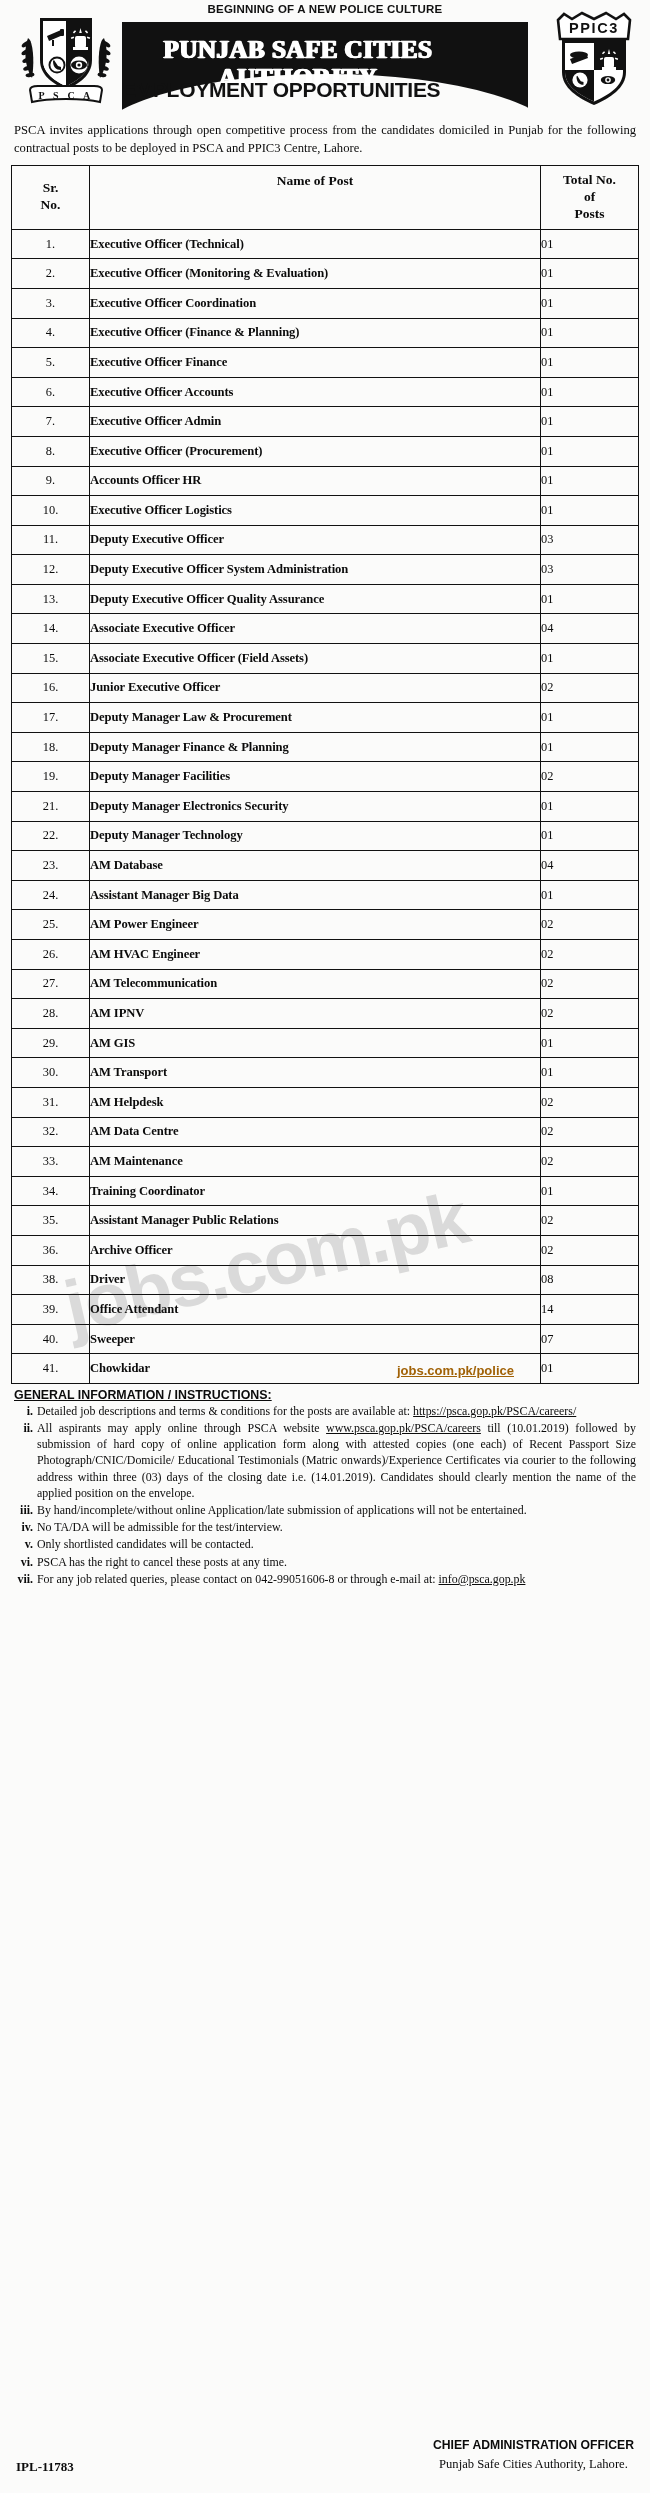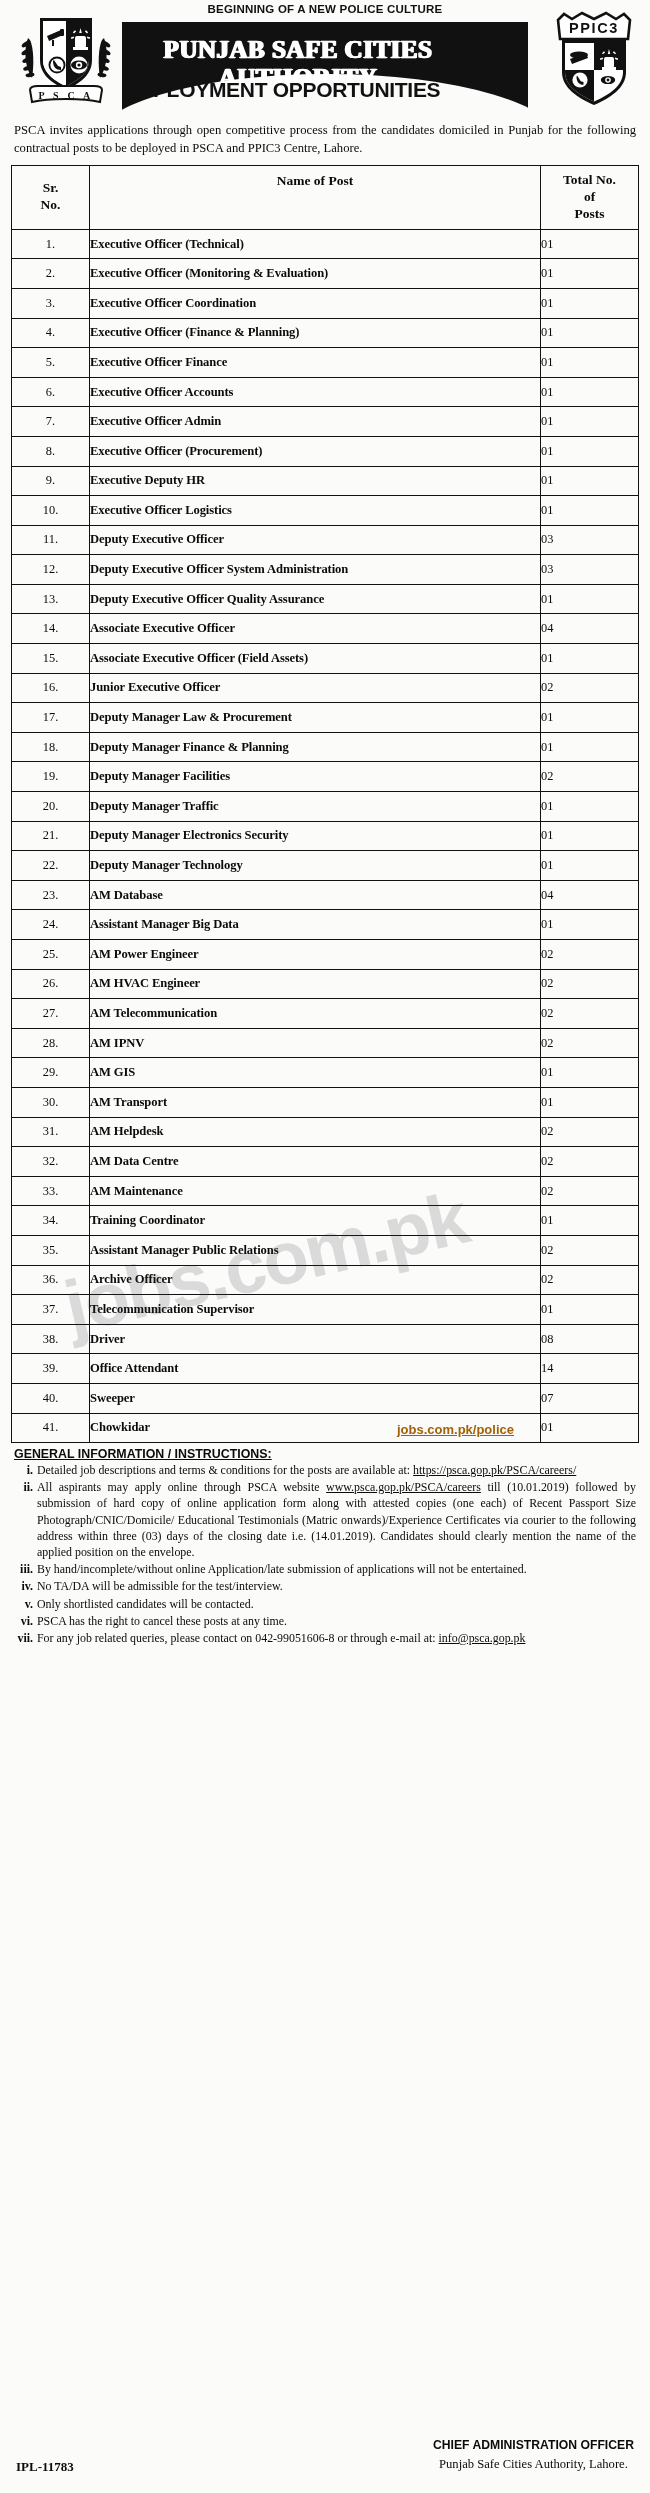--- a/index.html
+++ b/index.html
@@ -332,21 +332,21 @@
             <td class="post">Executive Officer Admin</td>
             <td class="qty">01</td>
           </tr>
           <tr>
             <td class="sr">8.</td>
             <td class="post">Executive Officer (Procurement)</td>
             <td class="qty">01</td>
           </tr>
           <tr>
             <td class="sr">9.</td>
-            <td class="post">Executive Deputy HR</td>
+            <td class="post">Accounts Officer HR</td>
             <td class="qty">01</td>
           </tr>
           <tr>
             <td class="sr">10.</td>
             <td class="post">Executive Officer Logistics</td>
             <td class="qty">01</td>
           </tr>
           <tr>
             <td class="sr">11.</td>
             <td class="post">Deputy Executive Officer</td>
@@ -386,25 +386,20 @@
             <td class="sr">18.</td>
             <td class="post">Deputy Manager Finance &amp; Planning</td>
             <td class="qty">01</td>
           </tr>
           <tr>
             <td class="sr">19.</td>
             <td class="post">Deputy Manager Facilities</td>
             <td class="qty">02</td>
           </tr>
           <tr>
-            <td class="sr">20.</td>
-            <td class="post">Deputy Manager Traffic</td>
-            <td class="qty">01</td>
-          </tr>
-          <tr>
             <td class="sr">21.</td>
             <td class="post">Deputy Manager Electronics Security</td>
             <td class="qty">01</td>
           </tr>
           <tr>
             <td class="sr">22.</td>
             <td class="post">Deputy Manager Technology</td>
             <td class="qty">01</td>
           </tr>
           <tr>
@@ -469,25 +464,20 @@
           </tr>
           <tr>
             <td class="sr">35.</td>
             <td class="post">Assistant Manager Public Relations</td>
             <td class="qty">02</td>
           </tr>
           <tr>
             <td class="sr">36.</td>
             <td class="post">Archive Officer</td>
             <td class="qty">02</td>
-          </tr>
-          <tr>
-            <td class="sr">37.</td>
-            <td class="post">Telecommunication Supervisor</td>
-            <td class="qty">01</td>
           </tr>
           <tr>
             <td class="sr">38.</td>
             <td class="post">Driver</td>
             <td class="qty">08</td>
           </tr>
           <tr>
             <td class="sr">39.</td>
             <td class="post">Office Attendant</td>
             <td class="qty">14</td>

